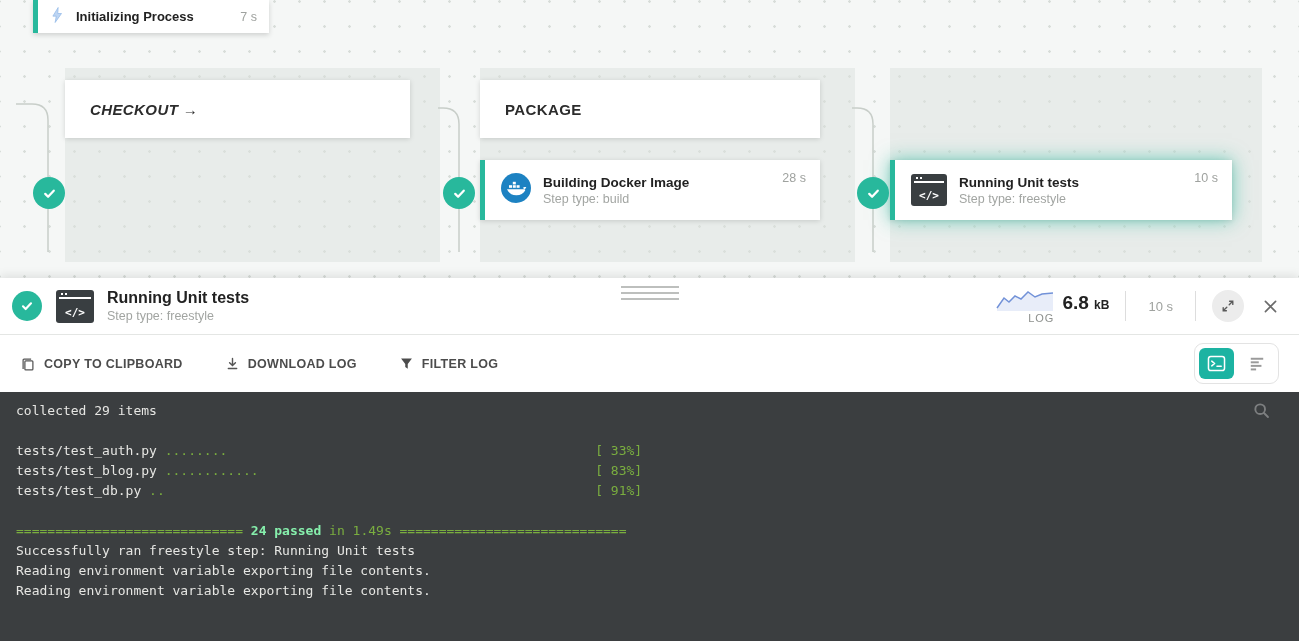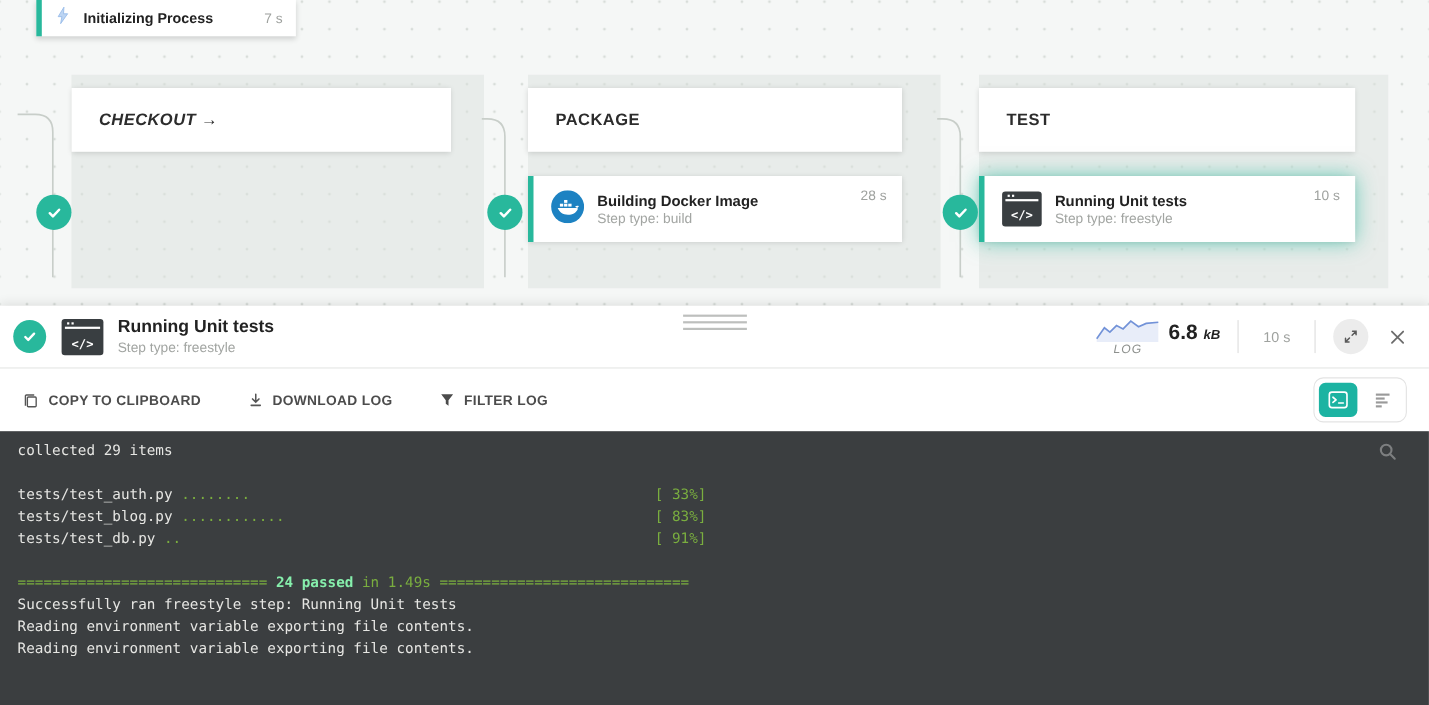--- a/index.html
+++ b/index.html
@@ -85,24 +85,24 @@
     padding: 0 18px 0 12px; border-bottom: 1px solid #e4e6e4;
   }
   .panel-header .check { position: static; width: 30px; height: 30px; margin-right: 14px; flex: 0 0 auto; }
   .panel-header .term-icon { width: 38px; height: 33px; margin-right: 13px; }
   .panel-titles { display: flex; flex-direction: column; gap: 2px; }
   .panel-title { font-size: 16px; font-weight: bold; color: #222; }
   .panel-sub { font-size: 12.5px; color: #a2a5a2; }
 
   .header-right { margin-left: auto; display: flex; align-items: center; gap: 16px; }
   .log-metric { display: flex; align-items: flex-end; gap: 8px; }
-  .spark-wrap { display: flex; flex-direction: column; align-items: center; font-style: italic; }
+  .spark-wrap { display: flex; flex-direction: column; align-items: flex-end; }
   .log-label { font-size: 11px; color: #8d908d; letter-spacing: 1px; margin-top: 1px; }
   .log-size { font-size: 19px; font-weight: bold; color: #222; padding-bottom: 10px; }
-  .log-size .unit { font-size: 12px; font-style: italic; }
+  .log-size .unit { font-size: 12px; }
   .vsep { width: 1px; height: 30px; background: #ddd; }
   .hdr-duration { font-size: 13px; color: #9fa29f; padding: 0 6px; }
   .expand-btn {
     width: 32px; height: 32px; border-radius: 50%; background: #ececec;
     display: flex; align-items: center; justify-content: center; cursor: pointer; border: none;
   }
   .close-btn { background: none; border: none; cursor: pointer; display: flex; align-items: center; padding: 2px; }
 
   .panel-toolbar { height: 57px; display: flex; align-items: center; padding: 0 20px; gap: 42px; }
   .tb-btn {
@@ -151,23 +151,20 @@
     </span>
     <span class="init-title">Initializing Process</span>
     <span class="duration">7 s</span>
   </div>
 
   <div class="stage-head sh0">
     <span>CHECKOUT →</span>
   </div>
   <div class="stage-head sh1">
     <span>PACKAGE</span>
-  </div>
-  <div class="stage-head sh2">
-    <span>TEST</span>
   </div>
 
 
   <div class="step-card sc1">
     <span>
       <svg width="30" height="30" viewBox="0 0 30 30">
         <circle cx="15" cy="15" r="15" fill="#1d82c2"></circle>
         <g fill="#fff">
           <rect x="8" y="12.2" width="3" height="2.6"></rect>
             <rect x="11.8" y="12.2" width="3" height="2.6"></rect>

